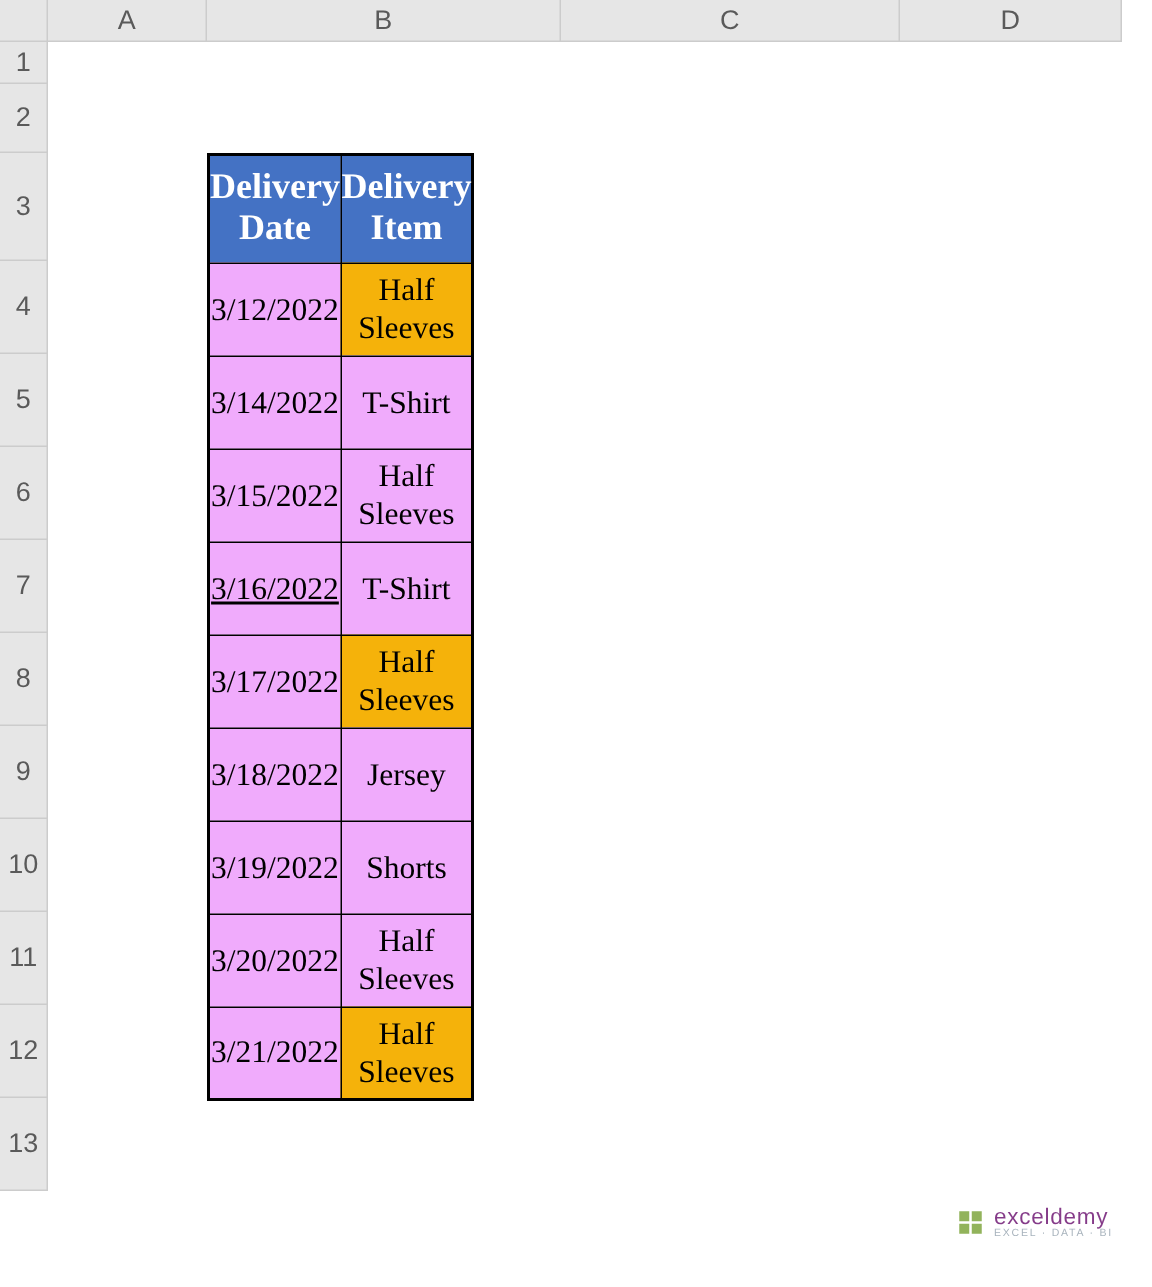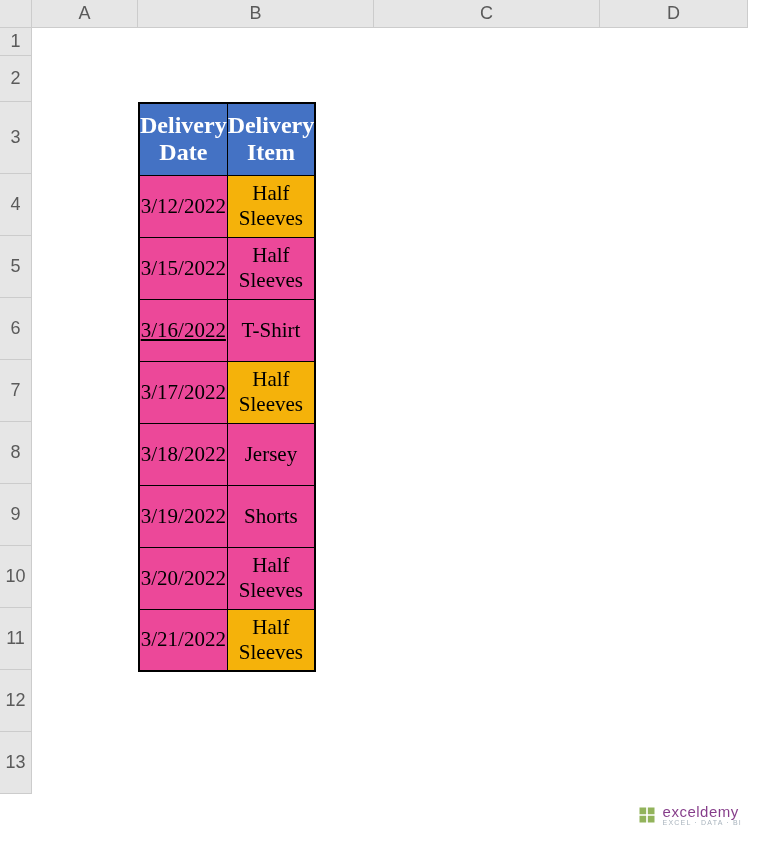--- a/index.html
+++ b/index.html
@@ -71,21 +71,21 @@
     background: #4472c4;
     color: #ffffff;
     font-family: Georgia, 'Times New Roman', serif;
     font-weight: bold;
     font-size: 24px;
     border: 1.5px solid #000000;
     padding: 0;
     text-align: center;
   }
   .data-table td {
-    background: #ec4899;
+    background: #f0abfc;
     color: #000000;
     font-family: Georgia, 'Times New Roman', serif;
     font-size: 21px;
     border: 1.5px solid #000000;
     text-align: center;
     padding: 0;
   }
   .data-table td.hl {
     background: #f5b20a;
   }
@@ -144,20 +144,24 @@
           <th style="width: 236px; height: 72px;">Delivery Date</th>
           <th style="width: 226px; height: 72px;">Delivery Item</th>
         </tr>
       </thead>
       <tbody id="tbody">
           <tr>
             <td style="width: 236px; height: 62px;">3/12/2022</td>
             <td class="hl" style="width: 226px; height: 62px;">Half Sleeves</td>
           </tr>
           <tr>
+            <td style="width: 236px; height: 62px;">3/14/2022</td>
+            <td style="width: 226px; height: 62px;">T-Shirt</td>
+          </tr>
+          <tr>
             <td style="width: 236px; height: 62px;">3/15/2022</td>
             <td style="width: 226px; height: 62px;">Half Sleeves</td>
           </tr>
           <tr>
             <td style="width: 236px; height: 62px; text-decoration: underline;">3/16/2022</td>
             <td style="width: 226px; height: 62px;">T-Shirt</td>
           </tr>
           <tr>
             <td style="width: 236px; height: 62px;">3/17/2022</td>
             <td class="hl" style="width: 226px; height: 62px;">Half Sleeves</td>

